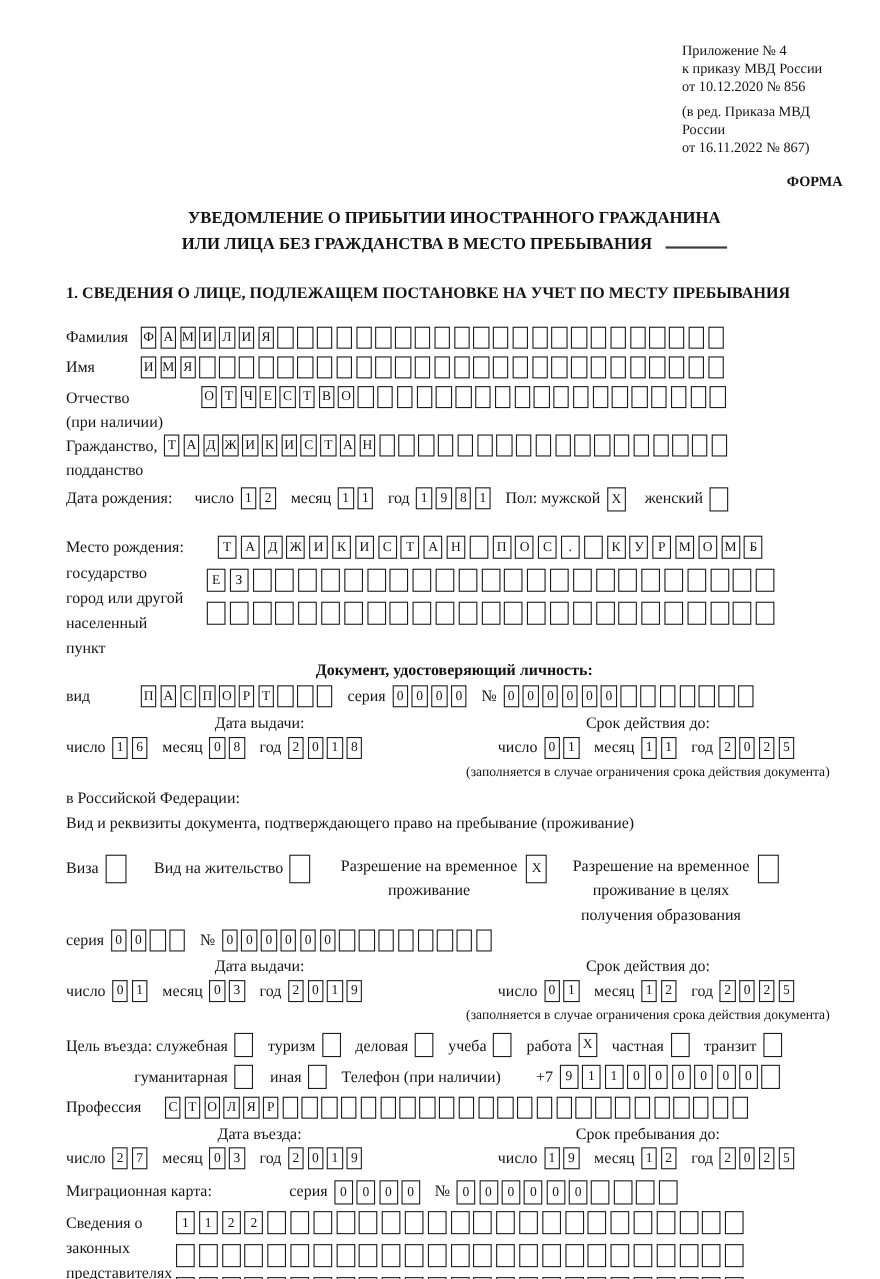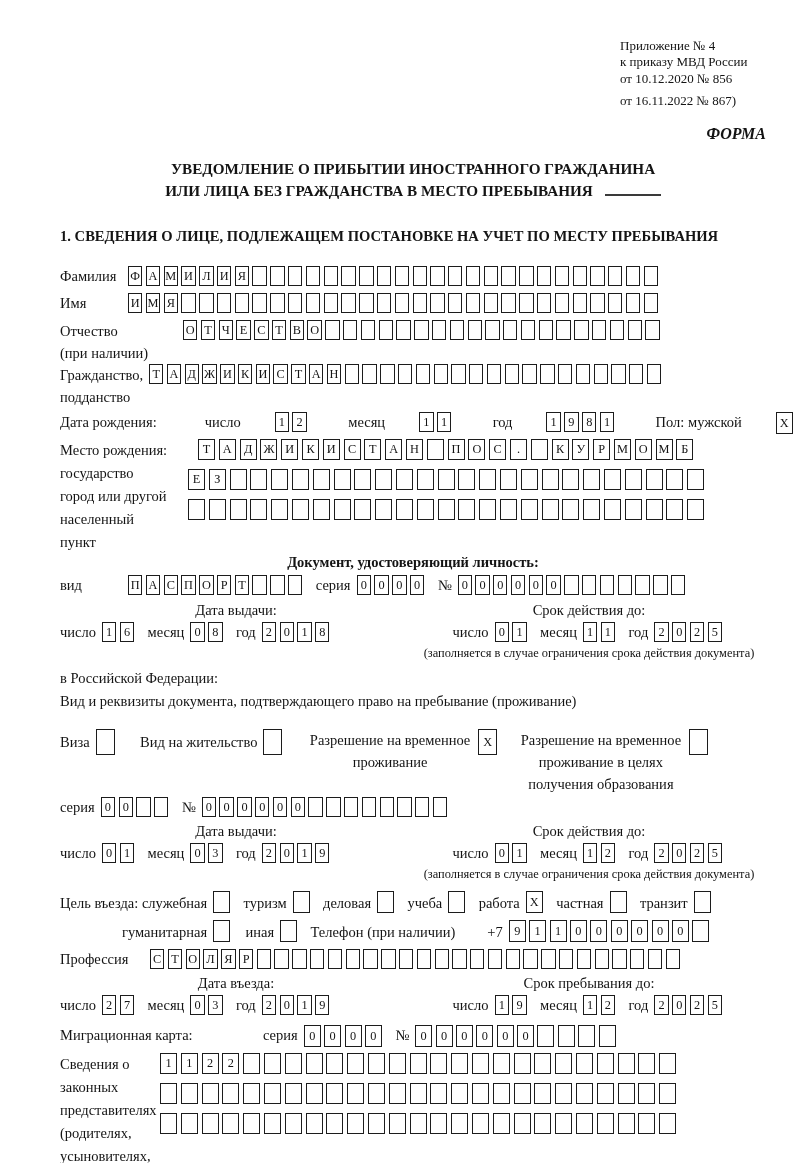--- a/index.html
+++ b/index.html
@@ -4,21 +4,21 @@
 <style>
   * { box-sizing: border-box; }
   html,body { margin:0; padding:0; background:#fff; }
   .page {
     width:800px; height:1163px; background:#ffffff; position:relative;
     font-family:"Liberation Serif","DejaVu Serif",serif; color:#141414;
     font-size:14.5px; padding:38px 34px 10px 60px; overflow:hidden;
   }
   .annex { margin-left:560px; font-size:13px; line-height:1.26; }
   .annex-gap { height:6px; }
-  .forma { text-align:right; font-weight:bold; font-size:16px; margin-top:15px;font-style:italic; }
+  .forma { text-align:right; font-weight:bold; font-size:13px; margin-top:15px; }
   .title { text-align:center; font-weight:bold; font-size:15.2px; margin-top:15px; line-height:1.5; }
   .blank-line { display:inline-block; width:56px; border-bottom:2px solid #3a3a3a; margin-left:12px; }
   .sec-heading { font-weight:bold; font-size:14.6px; margin-top:25px; }
 
   .form-body { margin-top:21px; }
   .row { display:flex; align-items:flex-start; margin-bottom:6px; }
   .lbl { flex-shrink:0; line-height:21px; }
   .lbl2 { line-height:22px; }
   .lbl2 span { display:block; }
 
@@ -61,20 +61,21 @@
 </head>
 <body>
 
 <div class="page">
 
   <div class="annex">
     <div>Приложение № 4</div>
     <div>к приказу МВД России</div>
     <div>от 10.12.2020 № 856</div>
     <div class="annex-gap"></div>
+    <div>(в ред. Приказа МВД России</div>
     <div>от 16.11.2022 № 867)</div>
   </div>
 
   <div class="forma">ФОРМА</div>
 
   <div class="title">
     <div>УВЕДОМЛЕНИЕ О ПРИБЫТИИ ИНОСТРАННОГО ГРАЖДАНИНА</div>
     <div><span>ИЛИ ЛИЦА БЕЗ ГРАЖДАНСТВА В МЕСТО ПРЕБЫВАНИЯ</span><span class="blank-line"></span></div>
   </div>
 
@@ -221,21 +222,21 @@
           <span class="cell"></span>
           <span class="cell"></span>
           <span class="cell"></span>
           <span class="cell"></span>
           <span class="cell"></span>
           <span class="cell"></span>
           <span class="cell"></span>
         </span>
     </div>
 
-    <div class="row" style="margin-bottom:5px;gap:28px;">
+    <div class="row" style="margin-bottom:22px;">
       <span class="inline-lbl first">Дата рождения:</span>
       <span class="inline-lbl" style="margin-left:14px;">число</span>
       <span class="boxrow">
           <span class="cell">1</span>
           <span class="cell">2</span>
         </span>
       <span class="inline-lbl">месяц</span>
       <span class="boxrow">
           <span class="cell">1</span>
           <span class="cell">1</span>

